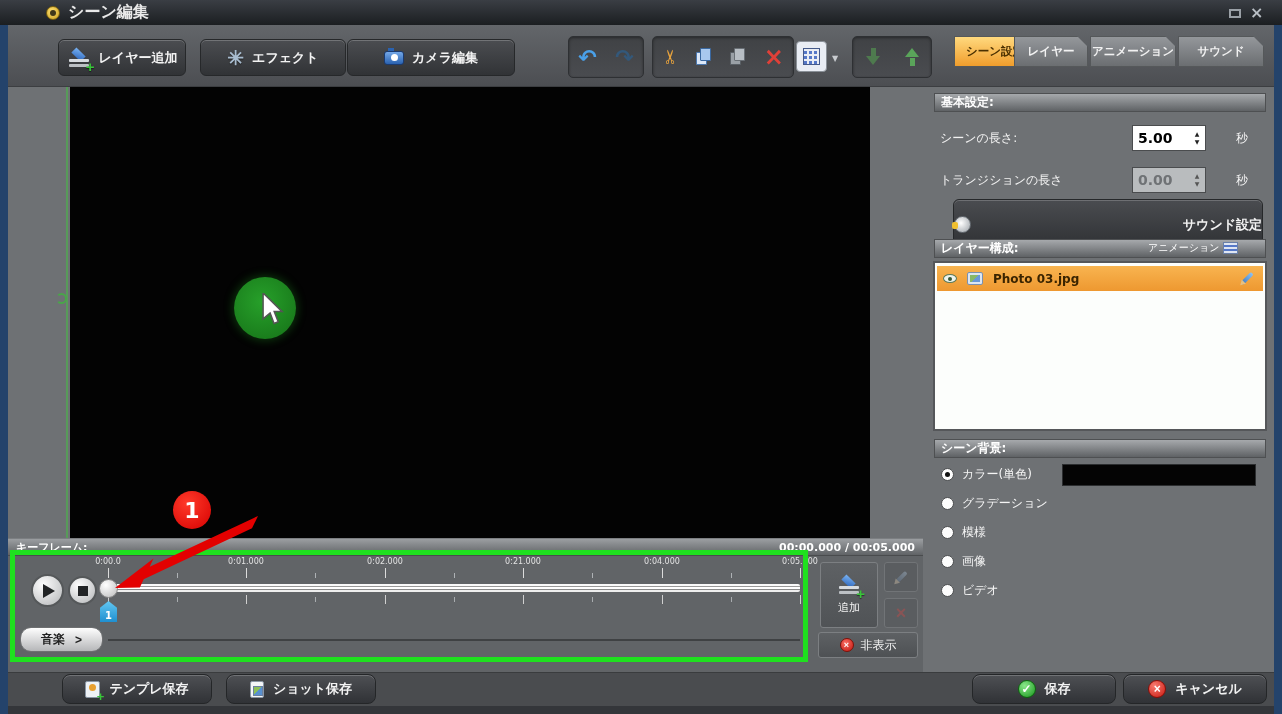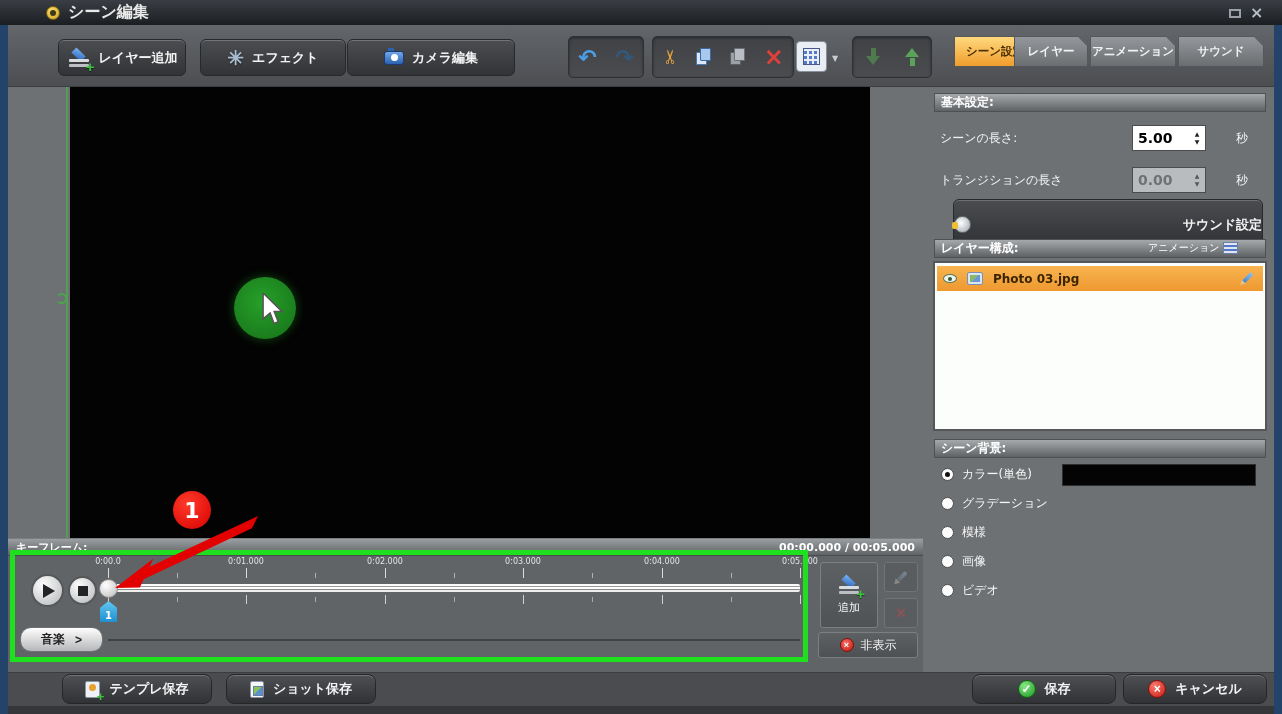--- a/index.html
+++ b/index.html
@@ -350,21 +350,21 @@
       <span class="ruler-label" style="left: 246px;">0:01.000</span>
       <span class="tick" style="left: 246px; top: 568px; height: 10px; background: rgb(220, 220, 220);"></span>
       <span class="tick" style="left: 246px; top: 595px; height: 9px; background: rgb(208, 208, 208);"></span>
       <span class="tick" style="left: 315px; top: 573px; height: 5px; background: rgb(174, 178, 181);"></span>
       <span class="tick" style="left: 315px; top: 597px; height: 5px; background: rgb(168, 172, 175);"></span>
       <span class="ruler-label" style="left: 385px;">0:02.000</span>
       <span class="tick" style="left: 385px; top: 568px; height: 10px; background: rgb(220, 220, 220);"></span>
       <span class="tick" style="left: 385px; top: 595px; height: 9px; background: rgb(208, 208, 208);"></span>
       <span class="tick" style="left: 454px; top: 573px; height: 5px; background: rgb(174, 178, 181);"></span>
       <span class="tick" style="left: 454px; top: 597px; height: 5px; background: rgb(168, 172, 175);"></span>
-      <span class="ruler-label" style="left: 523px;">0:03.000</span>
+      <span class="ruler-label" style="left: 523px;">0:21.000</span>
       <span class="tick" style="left: 523px; top: 568px; height: 10px; background: rgb(220, 220, 220);"></span>
       <span class="tick" style="left: 523px; top: 595px; height: 9px; background: rgb(208, 208, 208);"></span>
       <span class="tick" style="left: 592px; top: 573px; height: 5px; background: rgb(174, 178, 181);"></span>
       <span class="tick" style="left: 592px; top: 597px; height: 5px; background: rgb(168, 172, 175);"></span>
       <span class="ruler-label" style="left: 662px;">0:04.000</span>
       <span class="tick" style="left: 662px; top: 568px; height: 10px; background: rgb(220, 220, 220);"></span>
       <span class="tick" style="left: 662px; top: 595px; height: 9px; background: rgb(208, 208, 208);"></span>
       <span class="tick" style="left: 731px; top: 573px; height: 5px; background: rgb(174, 178, 181);"></span>
       <span class="tick" style="left: 731px; top: 597px; height: 5px; background: rgb(168, 172, 175);"></span>
       <span class="ruler-label" style="left: 800px;">0:05.000</span>

